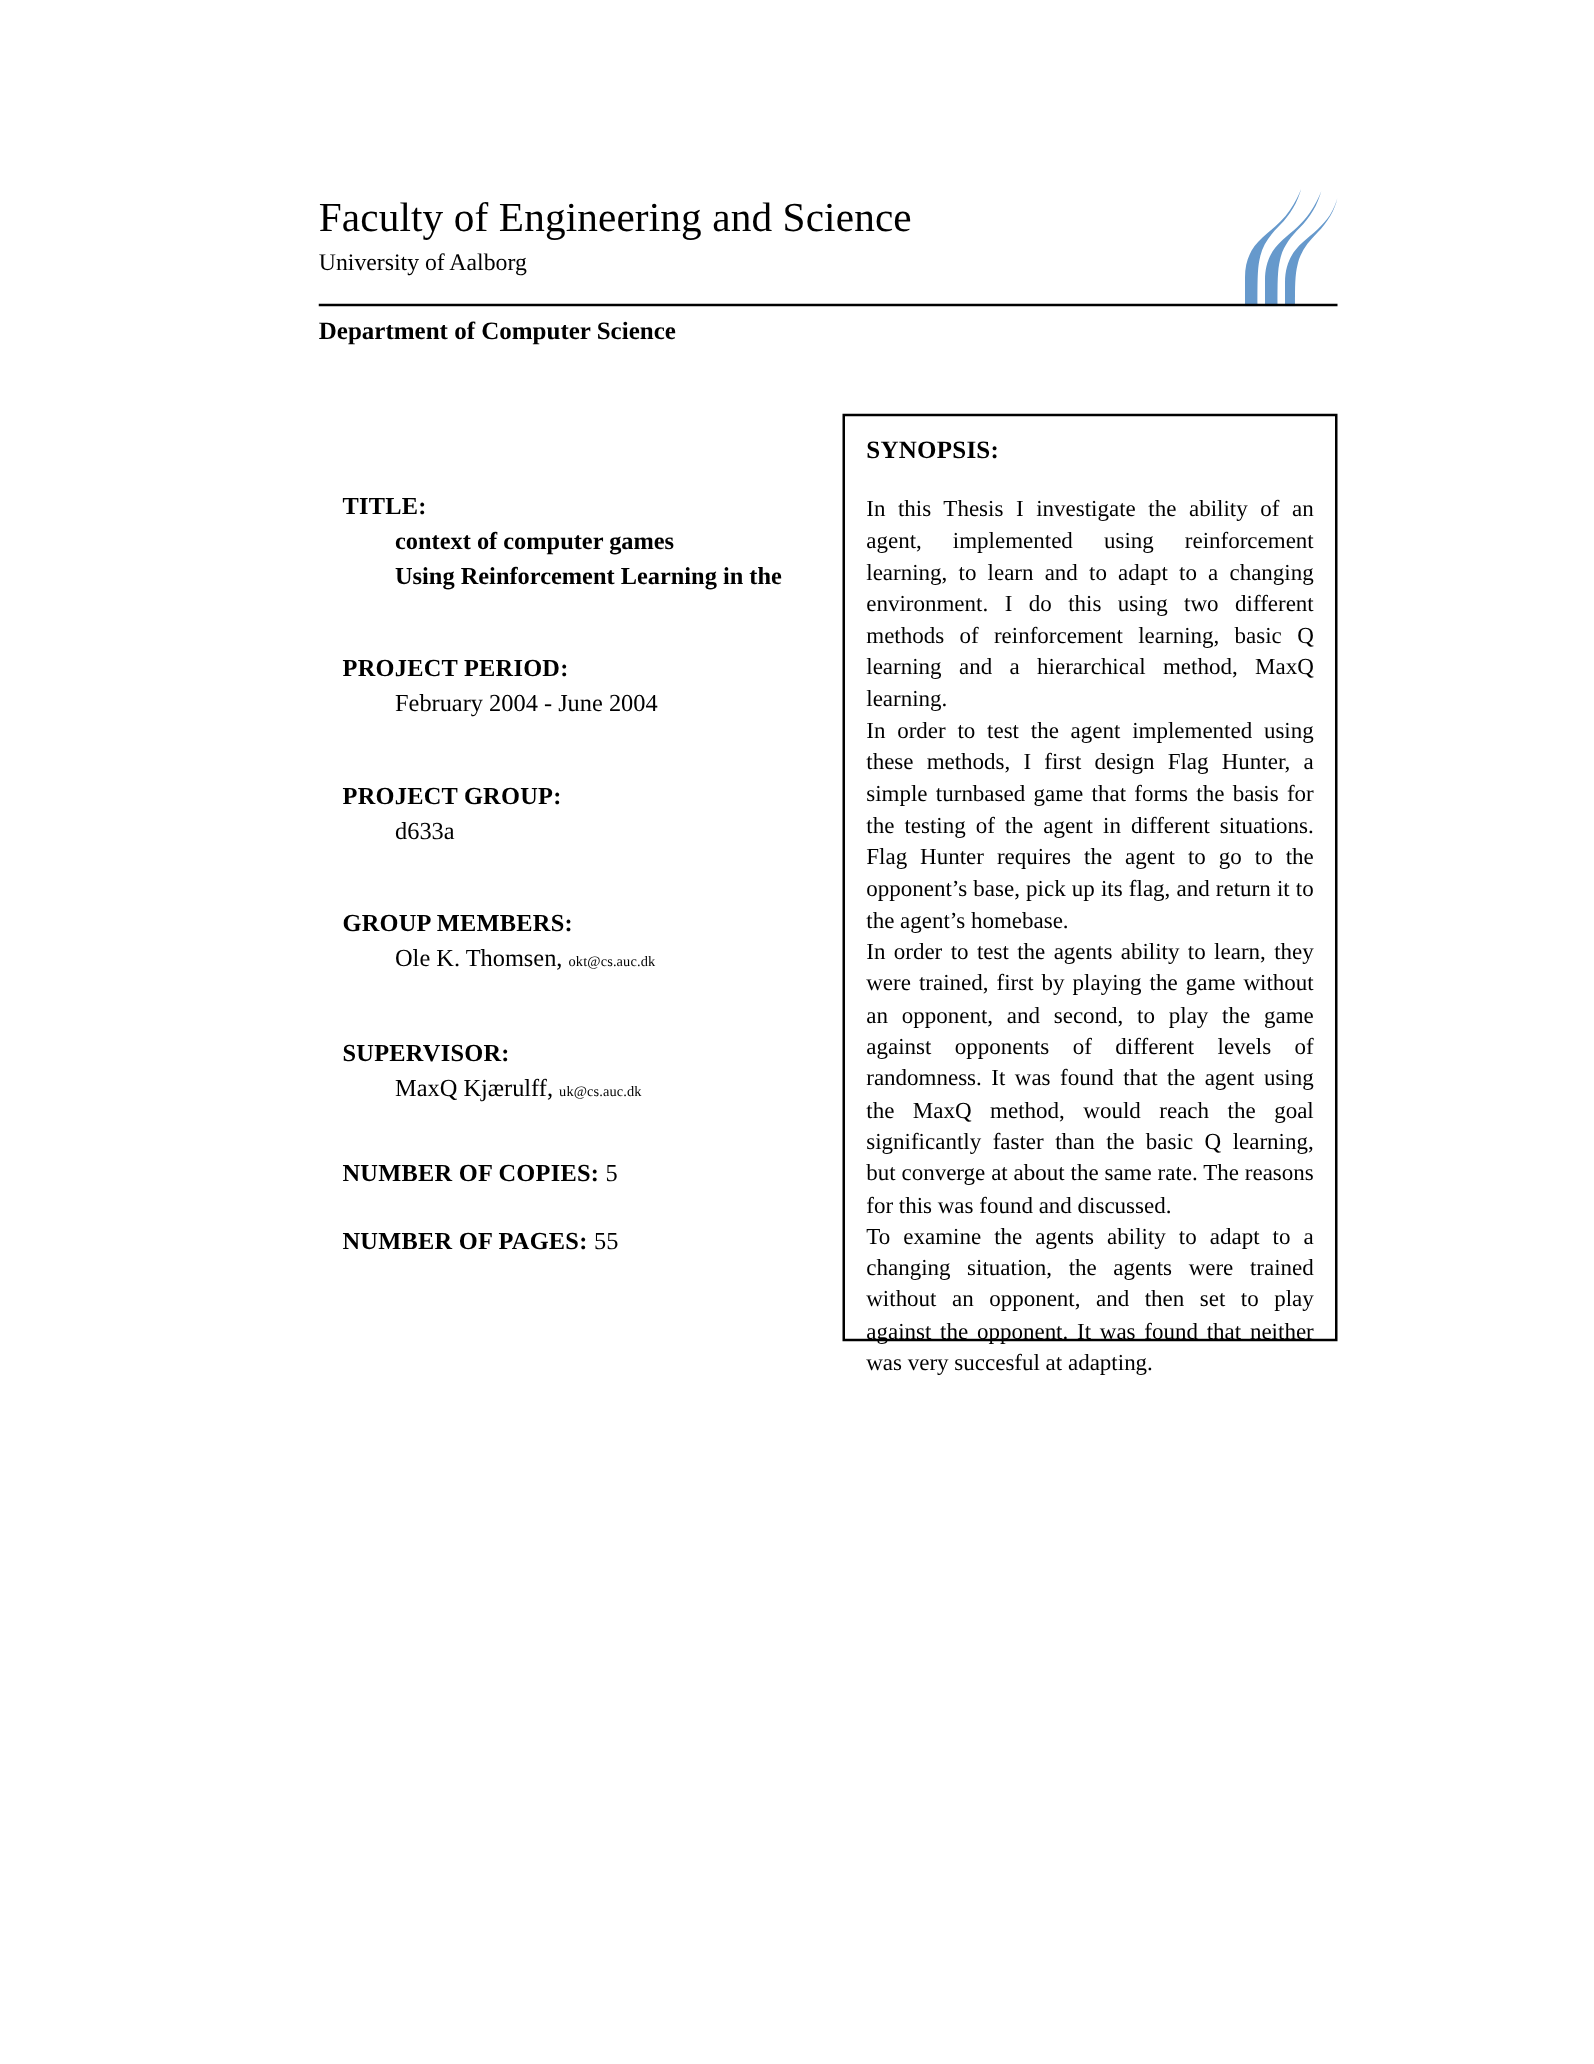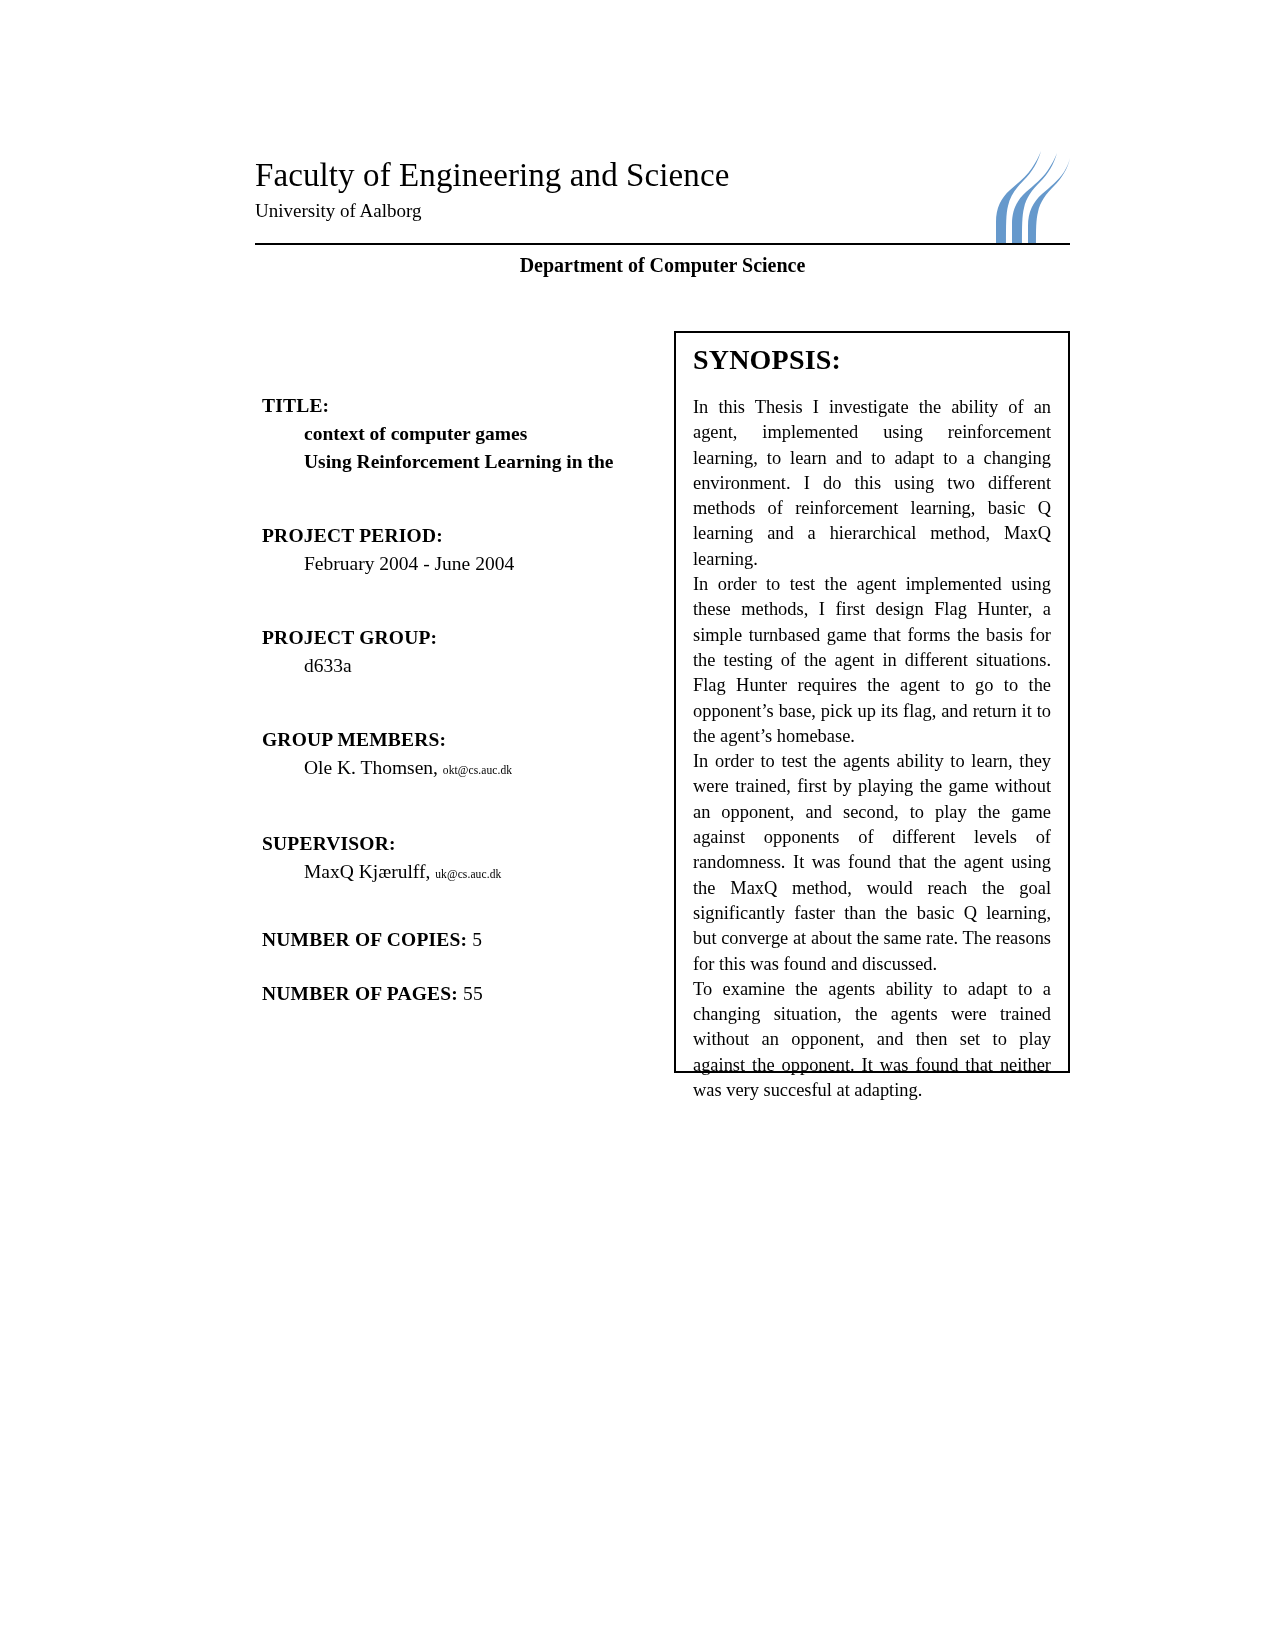--- a/index.html
+++ b/index.html
@@ -65,30 +65,30 @@
     width: 815px;
     height: 0;
     border-top: 2px solid #000000;
   }
 
   .dept-line {
     position: absolute;
     left: 255px;
     top: 252px;
     width: 815px;
-    text-align: center;
+    text-align: left;
     font-size: 20px;
     font-weight: bold;
     line-height: 26px;
   }
 
   
   .left-col {
     position: absolute;
-    left: 262px;
+    left: 274px;
     top: 392px;
     width: 400px;
   }
   .field-block {
     margin-bottom: 26px;
   }
   .field-label {
     font-size: 19.5px;
     font-weight: bold;
     line-height: 28px;
@@ -124,21 +124,21 @@
     position: absolute;
     left: 674px;
     top: 331px;
     width: 396px;
     height: 742px;
     border: 2px solid #000000;
     box-sizing: border-box;
     padding: 14px 17px 10px 17px;
   }
   .synopsis-title {
-    font-size: 28px;
+    font-size: 20px;
     font-weight: bold;
     line-height: 26px;
     letter-spacing: 0.2px;
     margin-bottom: 22px;
   }
   .synopsis-para {
     font-size: 18.4px;
     line-height: 25.3px;
     text-align: justify;
     text-justify: inter-word;

